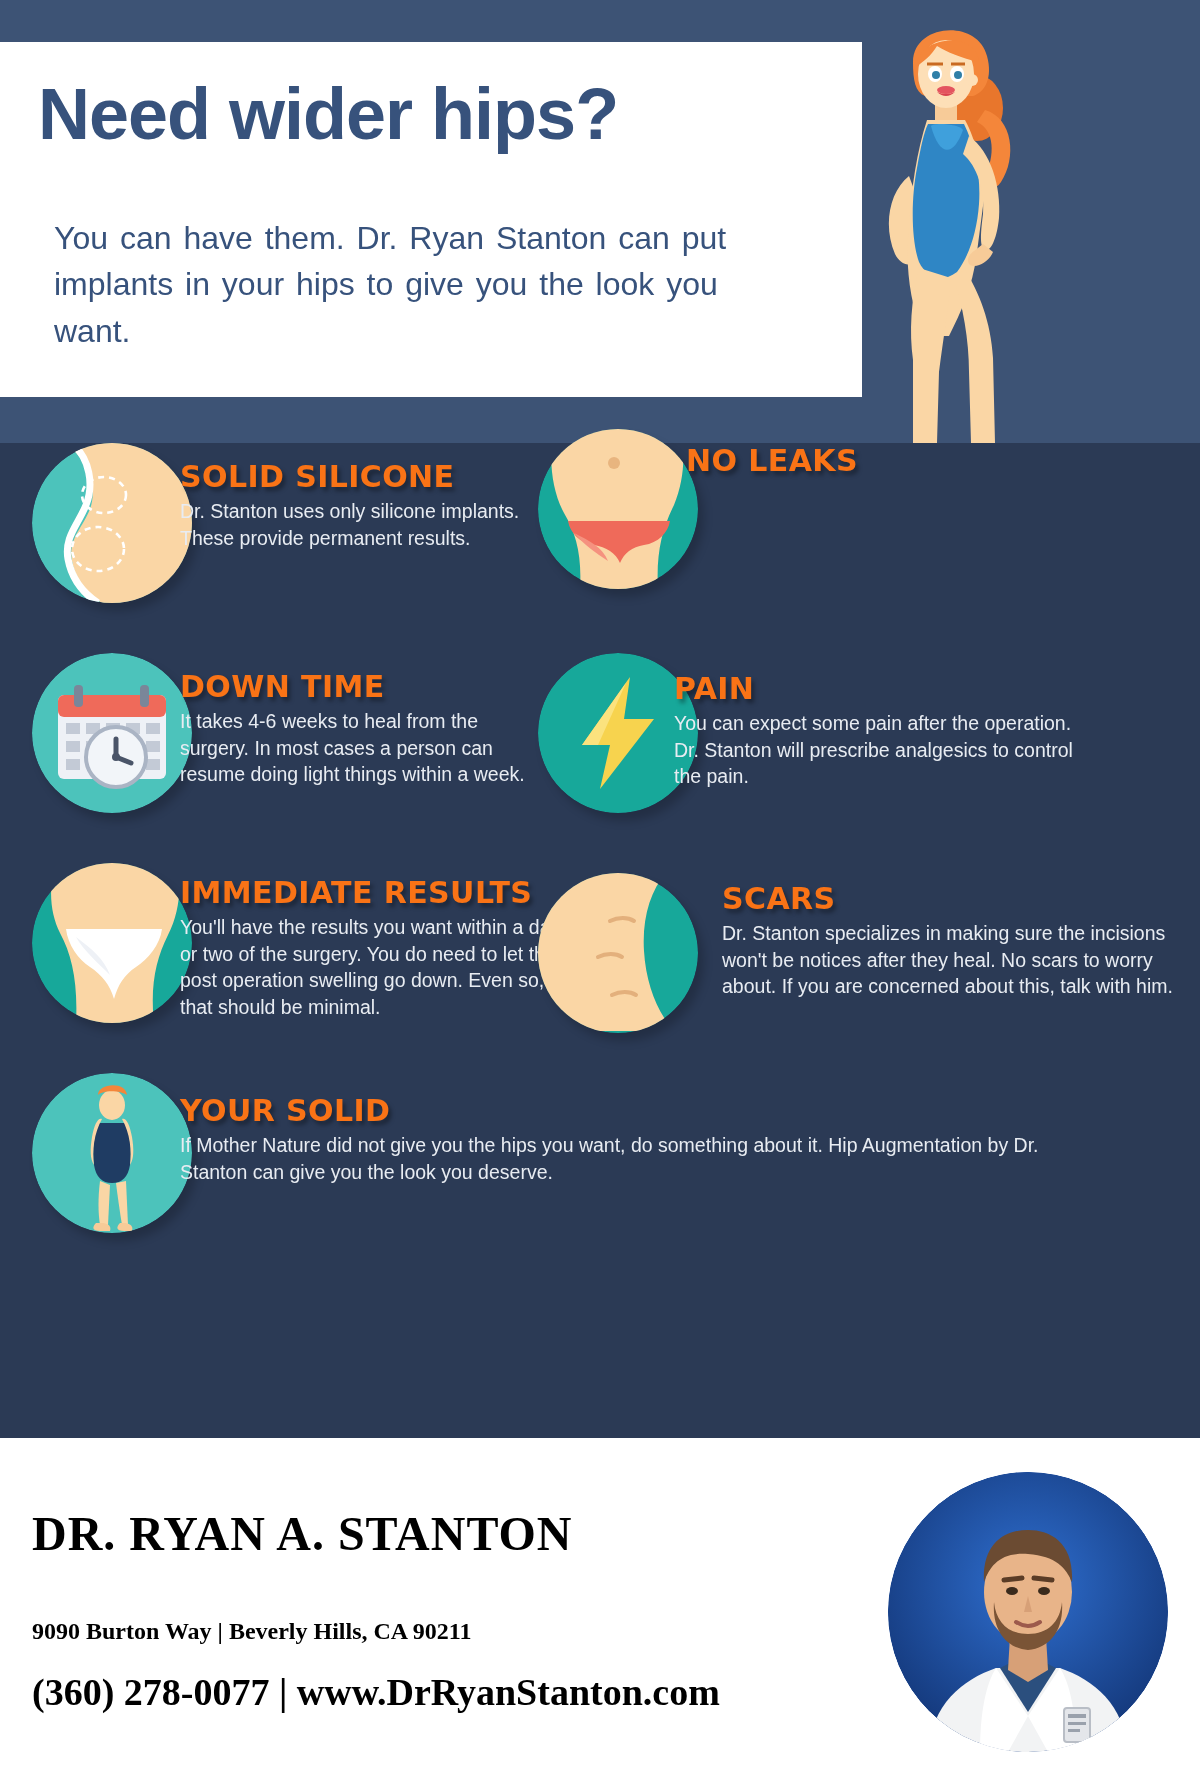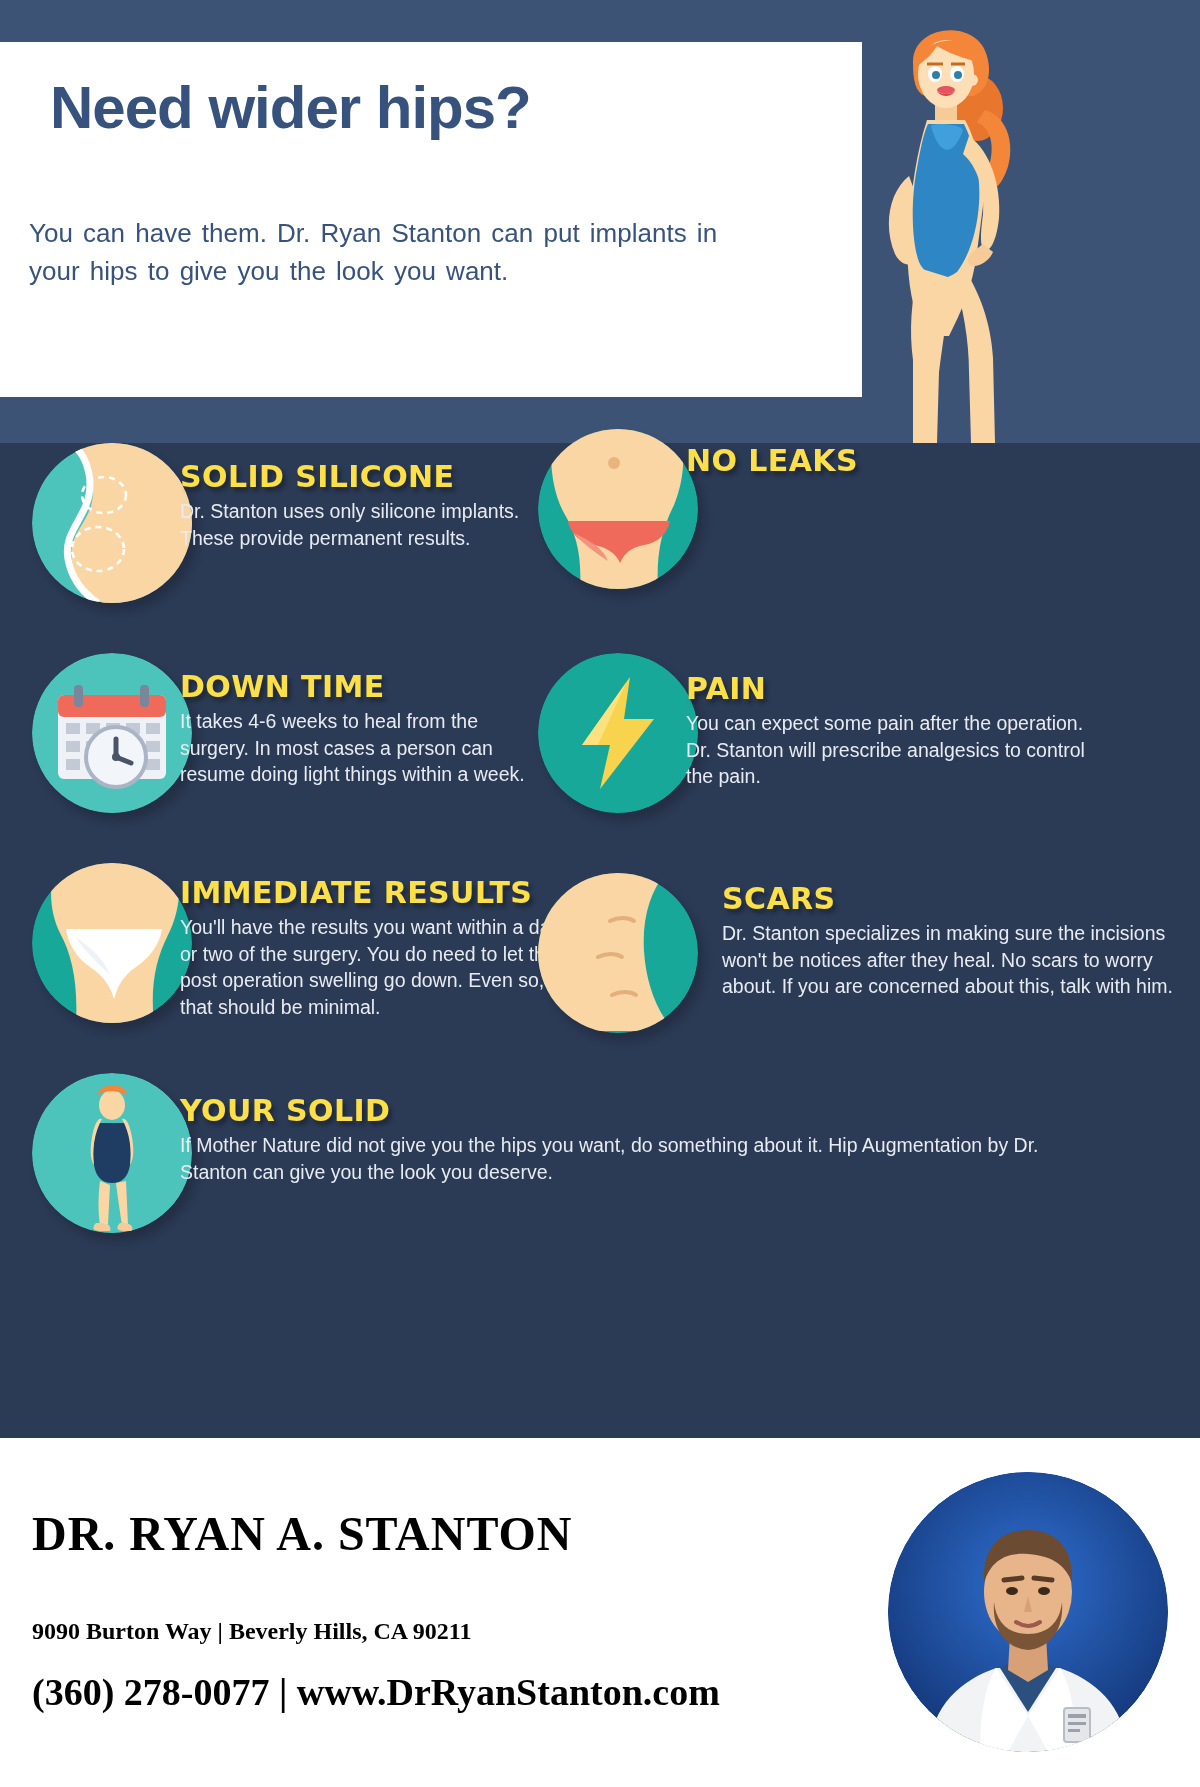--- a/index.html
+++ b/index.html
@@ -15,26 +15,26 @@
   .header-band {
     position: absolute; left: 0; top: 0; width: 1200px; height: 443px;
     background: #3d5375;
   }
   .header-card {
     position: absolute; left: 0; top: 42px; width: 862px; height: 355px;
     background: #ffffff;
   }
   .header-title {
     position: absolute; left: 38px; top: 78px;
-    font-size: 60px; font-weight: bold; color: #37527c;
-    letter-spacing: -1px; line-height: 1; margin-left: 12px;
+    font-size: 72px; font-weight: bold; color: #37527c;
+    letter-spacing: -1px; line-height: 1;
   }
   .header-sub {
-    position: absolute; left: 29px; top: 215px; width: 740px;
-    font-size: 26px; color: #37527c; line-height: 1.45;
+    position: absolute; left: 54px; top: 215px; width: 740px;
+    font-size: 32px; color: #37527c; line-height: 1.45;
     word-spacing: 3px;
   }
 
   
   .woman { position: absolute; left: 865px; top: 0px; width: 200px; height: 443px; }
 
   
   .body-dark {
     position: absolute; left: 0; top: 443px; width: 1200px; height: 995px;
     background: #2b3a55;
@@ -42,21 +42,21 @@
 
   .block { position: absolute; }
   .circle {
     position: absolute; left: 0; top: 0; width: 160px; height: 160px;
     border-radius: 50%; overflow: hidden;
     box-shadow: 6px 8px 10px rgba(0,0,0,0.20);
   }
   .block-text { position: absolute; }
   .b-title {
     font-family: "DejaVu Sans", sans-serif;
-    font-weight: bold; font-size: 30px; color: #fde047;
+    font-weight: bold; font-size: 30px; color: #f97316;
     letter-spacing: 0.4px;
     text-shadow: 3px 4px 4px rgba(0,0,0,0.35);
     margin-bottom: 4px;
     white-space: nowrap;
   }
   .b-body {
     font-size: 19.5px; color: #e8ecf2; line-height: 1.36;
     font-family: "Liberation Sans", sans-serif;
   }
 
@@ -209,21 +209,21 @@
   </div>
 
   <div class="block" style="left:538px; top:653px; width:640px;">
     <div class="circle">
       <svg viewBox="0 0 160 160" width="160" height="160">
         <circle cx="80" cy="80" r="80" fill="#17a89a"></circle>
         <path d="M92 24 L44 92 L72 92 L62 136 L116 66 L86 66 Z" fill="#f7d34e"></path>
         <path d="M92 24 L44 92 L60 92 L88 30 Z" fill="#fbe27e"></path>
       </svg>
     </div>
-    <div class="block-text" style="left:148px; top:18px; width:410px;">
+    <div class="block-text" style="left:136px; top:18px; width:410px;">
       <div class="b-title">PAIN</div>
       <div class="b-body">You can expect some pain after the operation. Dr. Stanton will prescribe analgesics to control the pain.</div>
     </div>
   </div>
 
   <div class="block" style="left:32px; top:863px; width:530px;">
     <div class="circle">
       <svg viewBox="0 0 160 160" width="160" height="160">
         <circle cx="80" cy="80" r="80" fill="#17a89a"></circle>
         <path d="M24 0 C16 24 18 50 28 70 C40 92 46 120 44 160 L122 160 C118 122 124 96 136 72 C148 48 150 22 144 0 Z" fill="#fad6a5"></path>

